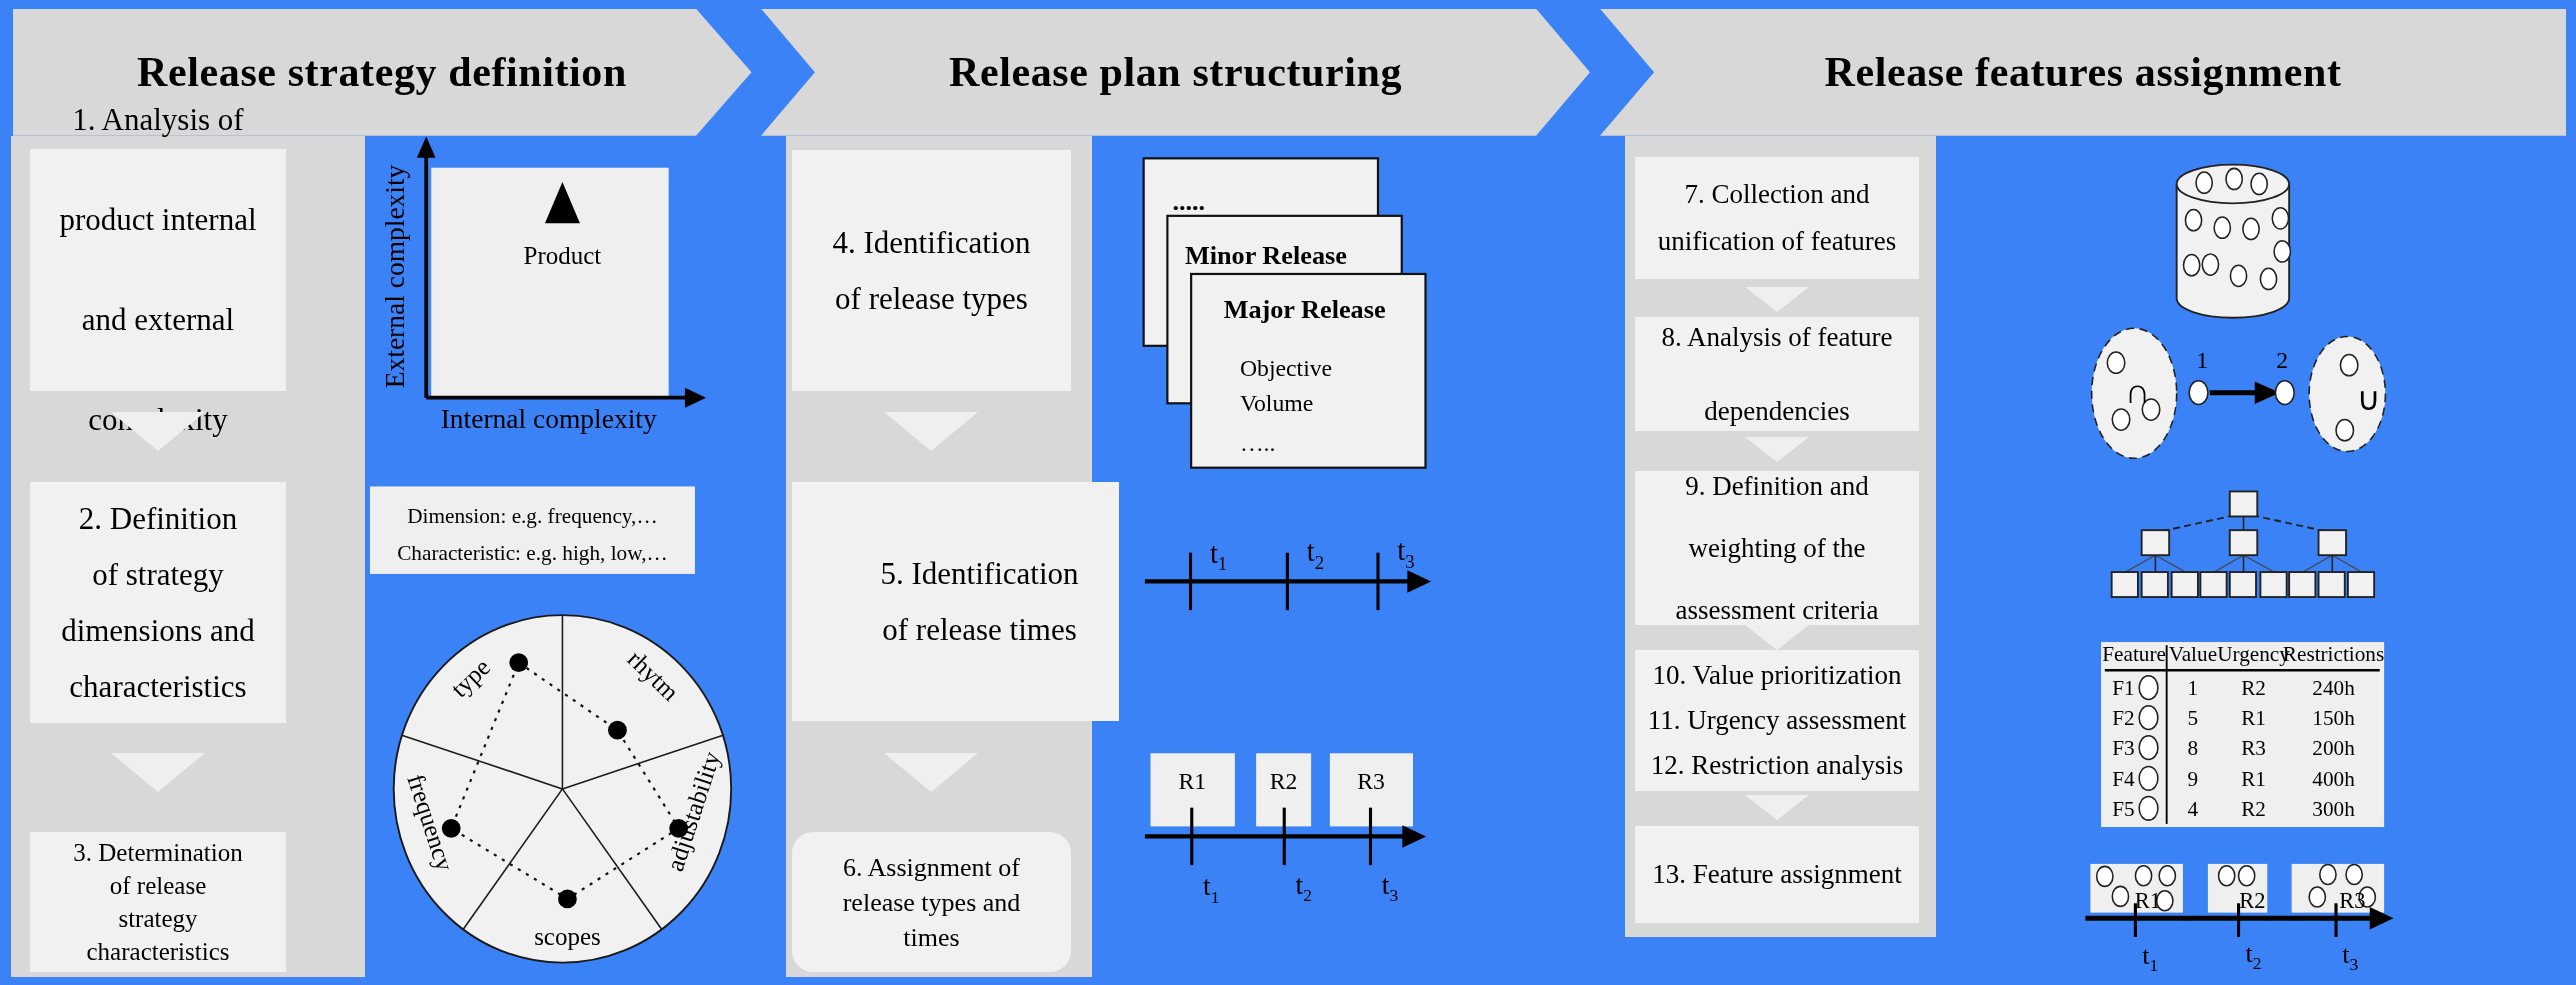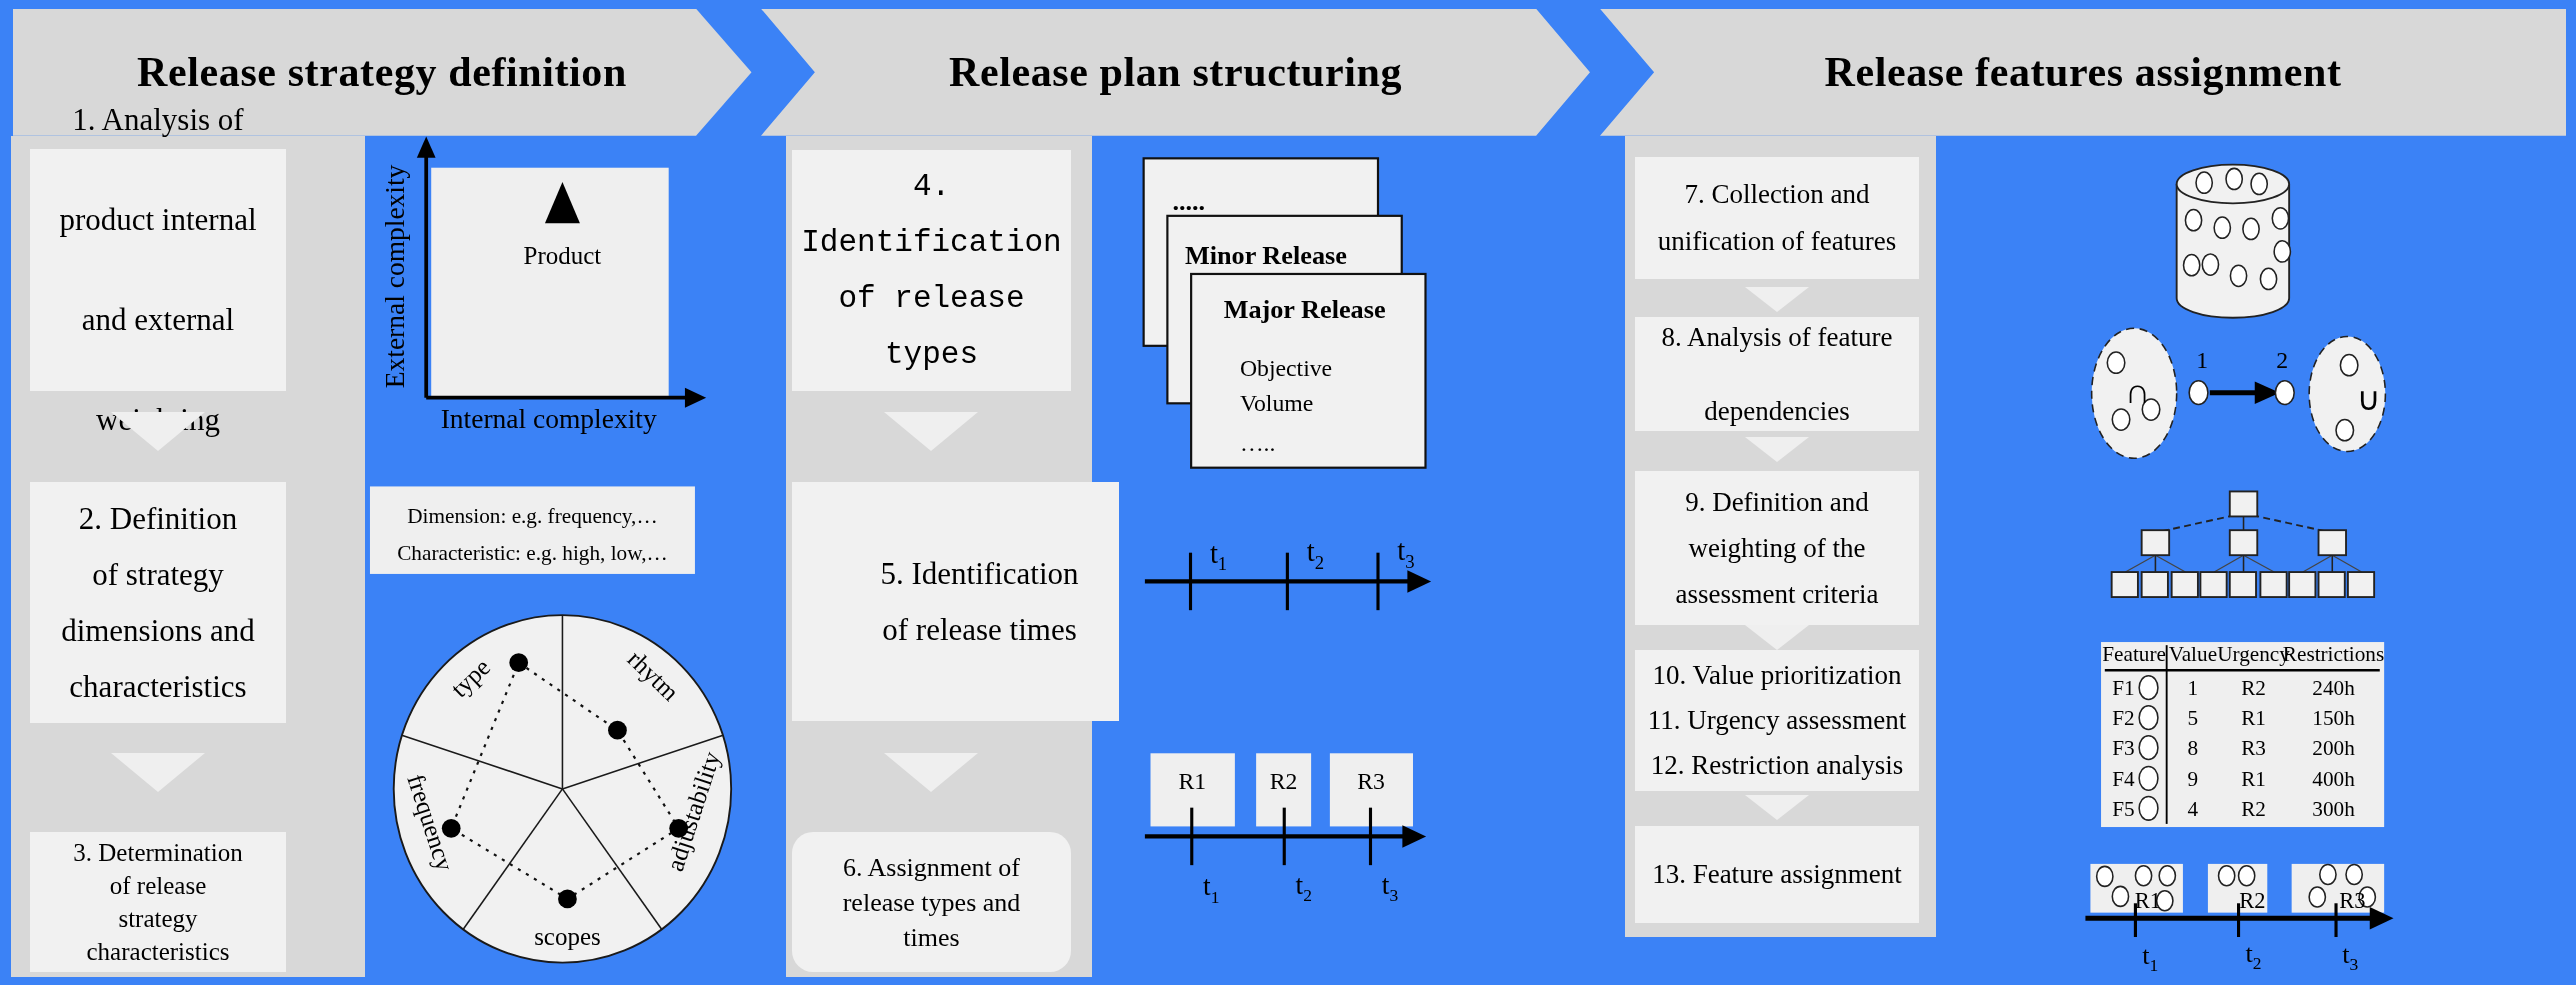--- a/index.html
+++ b/index.html
@@ -36,38 +36,38 @@
   </div>
 
   <div class="colbg" style="left:11.2px;top:136px;width:354px;height:841px;"></div>
   <div class="colbg" style="left:786px;top:136px;width:306px;height:841px;"></div>
   <div class="colbg" style="left:1625px;top:136px;width:311px;height:801px;"></div>
 
   <div class="step s-lg" style="left:30px;top:149px;width:256px;height:242px;gap:44px;">
     <div>1. Analysis of</div>
     <div>product internal</div>
     <div>and external</div>
-    <div>weighting</div>
+    <div>complexity</div>
   </div>
   <div class="varrow va-big" style="left:111px;top:412px;"></div>
   <div class="step s-lg" style="left:30px;top:482px;width:256px;height:241px;">
     <div>2. Definition</div>
     <div>of strategy</div>
     <div>dimensions and</div>
     <div>characteristics</div>
   </div>
   <div class="varrow va-big" style="left:111px;top:753px;"></div>
   <div class="step s-sm" style="left:30px;top:832px;width:256px;height:140px;font-size:25px;line-height:33px;">
     <div>3. Determination</div>
     <div>of release</div>
     <div>strategy</div>
     <div>characteristics</div>
   </div>
 
-  <div class="step s-lg" style="left:792px;top:150px;width:279px;height:241px;font-family:Liberation Mono, monospace;">
+  <div class="step s-lg" style="left:792px;top:150px;width:279px;height:241px;">
     <div>4. Identification</div>
     <div>of release types</div>
   </div>
   <div class="varrow va-big" style="left:884px;top:412px;"></div>
   <div class="step s-lg" style="left:792px;top:482px;width:279px;height:239px;padding-left:48px;">
     <div>5. Identification</div>
     <div>of release times</div>
   </div>
   <div class="varrow va-big" style="left:884px;top:753px;"></div>
   <div class="step s-sm" style="left:792px;top:832px;width:279px;height:140px;border-radius:21px;">
@@ -79,21 +79,21 @@
   <div class="step s-md" style="left:1635px;top:157px;width:284px;height:122px;">
     <div>7. Collection and</div>
     <div>unification of features</div>
   </div>
   <div class="varrow va-sml" style="left:1745px;top:287px;"></div>
   <div class="step s-md" style="left:1635px;top:317px;width:284px;height:114px;gap:27px;">
     <div>8. Analysis of feature</div>
     <div>dependencies</div>
   </div>
   <div class="varrow va-sml" style="left:1745px;top:437px;"></div>
-  <div class="step s-md" style="left:1635px;top:471px;width:284px;height:154px;line-height:46px;">
+  <div class="step s-md" style="left:1635px;top:471px;width:284px;height:154px;line-height:46px;gap:16px;">
     <div>9. Definition and</div>
     <div>weighting of the</div>
     <div>assessment criteria</div>
   </div>
   <div class="varrow va-sml" style="left:1745px;top:625px;"></div>
   <div class="step s-md" style="left:1635px;top:650px;width:284px;height:141px;line-height:45px;">
     <div>10. Value prioritization</div>
     <div>11. Urgency assessment</div>
     <div>12. Restriction analysis</div>
   </div>

